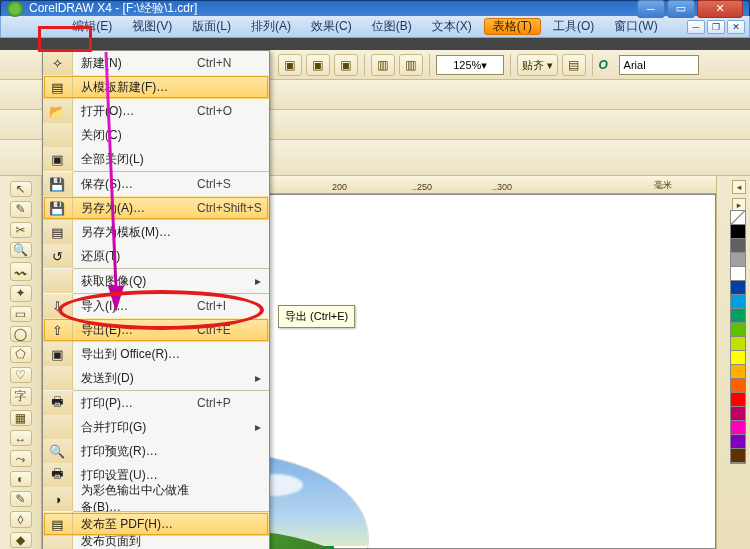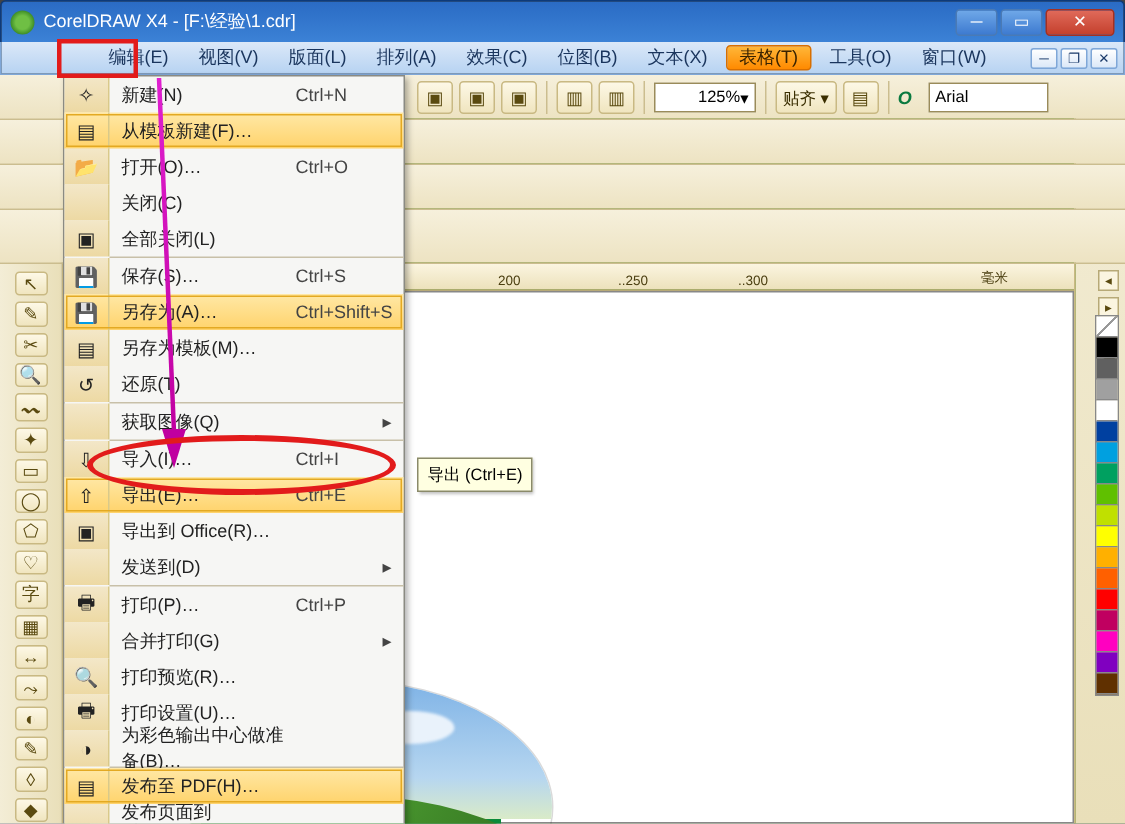--- a/index.html
+++ b/index.html
@@ -1,19 +1,19 @@
 <!DOCTYPE html>
 <html><head>
   <meta charset="utf-8">
   <style>
     * { box-sizing: border-box; margin: 0; padding: 0; }
     body { font-family: "Microsoft YaHei", SimSun, Arial, sans-serif; font-size: 12px; background: #444; width: 750px; height: 549px; overflow: hidden; position: relative; }
     
     
-    .titlebar { height: 28px; background: linear-gradient(#2a6bc4, #3c82d6); display: flex; align-items: center; padding: 0 6px; color: #fff; border: 1px solid #0d3a7a; border-bottom: none; border-radius: 4px 4px 0 0; justify-content: flex-end; }
+    .titlebar { height: 16px; background: linear-gradient(#2a6bc4, #3c82d6); display: flex; align-items: center; padding: 0 6px; color: #fff; border: 1px solid #0d3a7a; border-bottom: none; border-radius: 4px 4px 0 0; justify-content: flex-end; }
     .app-icon { width: 16px; height: 16px; background: radial-gradient(circle, #6fbf44 40%, #2e7d1e 80%); border-radius: 50%; margin-right: 6px; }
     .titlebar-text { flex: 1; font-size: 12px; }
     .win-btns { display: flex; gap: 2px; }
     .win-btn { width: 28px; height: 18px; border: 1px solid #4a7ab5; border-radius: 3px; background: linear-gradient(#6fa8e8,#3d7ad0); color:#fff; display:flex;align-items:center;justify-content:center;font-size:11px; }
     .win-btn.close { background: linear-gradient(#e06a5a,#c4402d); border-color:#a53020; width:46px; }
     
     
     .menubar { height: 22px; background: linear-gradient(#dbe8f8,#b7d3f2); display: flex; align-items: stretch; border: 1px solid #7fa7d8; border-top: none; padding-left: 2px; }
     .menu-item { padding: 0 10px; display:flex; align-items:center; color:#1a355d; cursor:pointer; font-size:12px; }
     .menu-item.active { background:#0a246a; color:#fff;margin-top:48px; }
@@ -28,21 +28,21 @@
     .dd-icon { width:16px;height:16px; display:flex;align-items:center;justify-content:center;font-size:13px;}
     .dd-label { flex:1; padding-left:8px; }
     .dd-shortcut { width:72px; text-align:left; color:#444; padding-right:20px;}
     .dd-arrow { width:14px; color:#444;}
     .dd-sep { height:1px; border-top:1px solid #c8c0a8; margin-left:30px;}
     .dd-item.hl { background:linear-gradient(#ffe8a6,#ffd36b); outline:1px solid #e3a922; outline-offset:-2px;}
     .dd-item.hl .dd-icon-col { background:linear-gradient(#ffe8a6,#ffd36b);}
     .tb-btn { width:24px;height:22px;border:1px solid #c9b983;border-radius:3px;background:linear-gradient(#fdf8e6,#f0e5bf);display:flex;align-items:center;justify-content:center;font-size:12px;color:#5a4a10;}
     .tb-sep { width:1px;height:22px;background:#cbbd8f; margin:0 2px;}
     .tb-combo { height:20px;border:1px solid #9a8b5a;background:#fff;display:flex;align-items:center;padding:0 4px;font-size:11px;}
-    .zoom { width:68px; justify-content:flex-end;}
+    .zoom { width:68px; justify-content:center;}
     .font-combo{ width:80px; justify-content:space-between;}
     .snap-btn { padding:0 4px;height:22px;border:1px solid #c9b983;border-radius:3px;background:linear-gradient(#fdf8e6,#f0e5bf);display:flex;align-items:center;font-size:11px;color:#3a2e00;}
     .font-icon { width:16px;color:#0a7a40;font-style:italic;font-weight:bold;}
     
     
     .workspace { position:absolute; top:50px; left:0; right:0; bottom:0; display:flex; background:#dfe8f0;}
     .left-tools { width:42px; background:linear-gradient(90deg,#f3edd6,#e9dfb9); border-right:1px solid #c9b983; display:flex; flex-direction:column; align-items:center; padding-top:130px; gap:2px;}
     .tool { width:22px;height:22px;border:1px solid #c9b983;border-radius:3px;background:linear-gradient(#fdf8e6,#f0e5bf);display:flex;align-items:center;justify-content:center;font-size:12px;color:#5a4a10; margin:1px 0;}
     .canvas-area { flex:1; position:relative; background:#4d7c0f;}
     .ruler-h { position:absolute; top:126px; left:0; right:34px; height:18px; background:linear-gradient(#fbf5e0,#ece1bb); border-bottom:1px solid #b7a977; display:flex; align-items:flex-end; font-size:9px; color:#4a3e10; padding-left:4px;}

